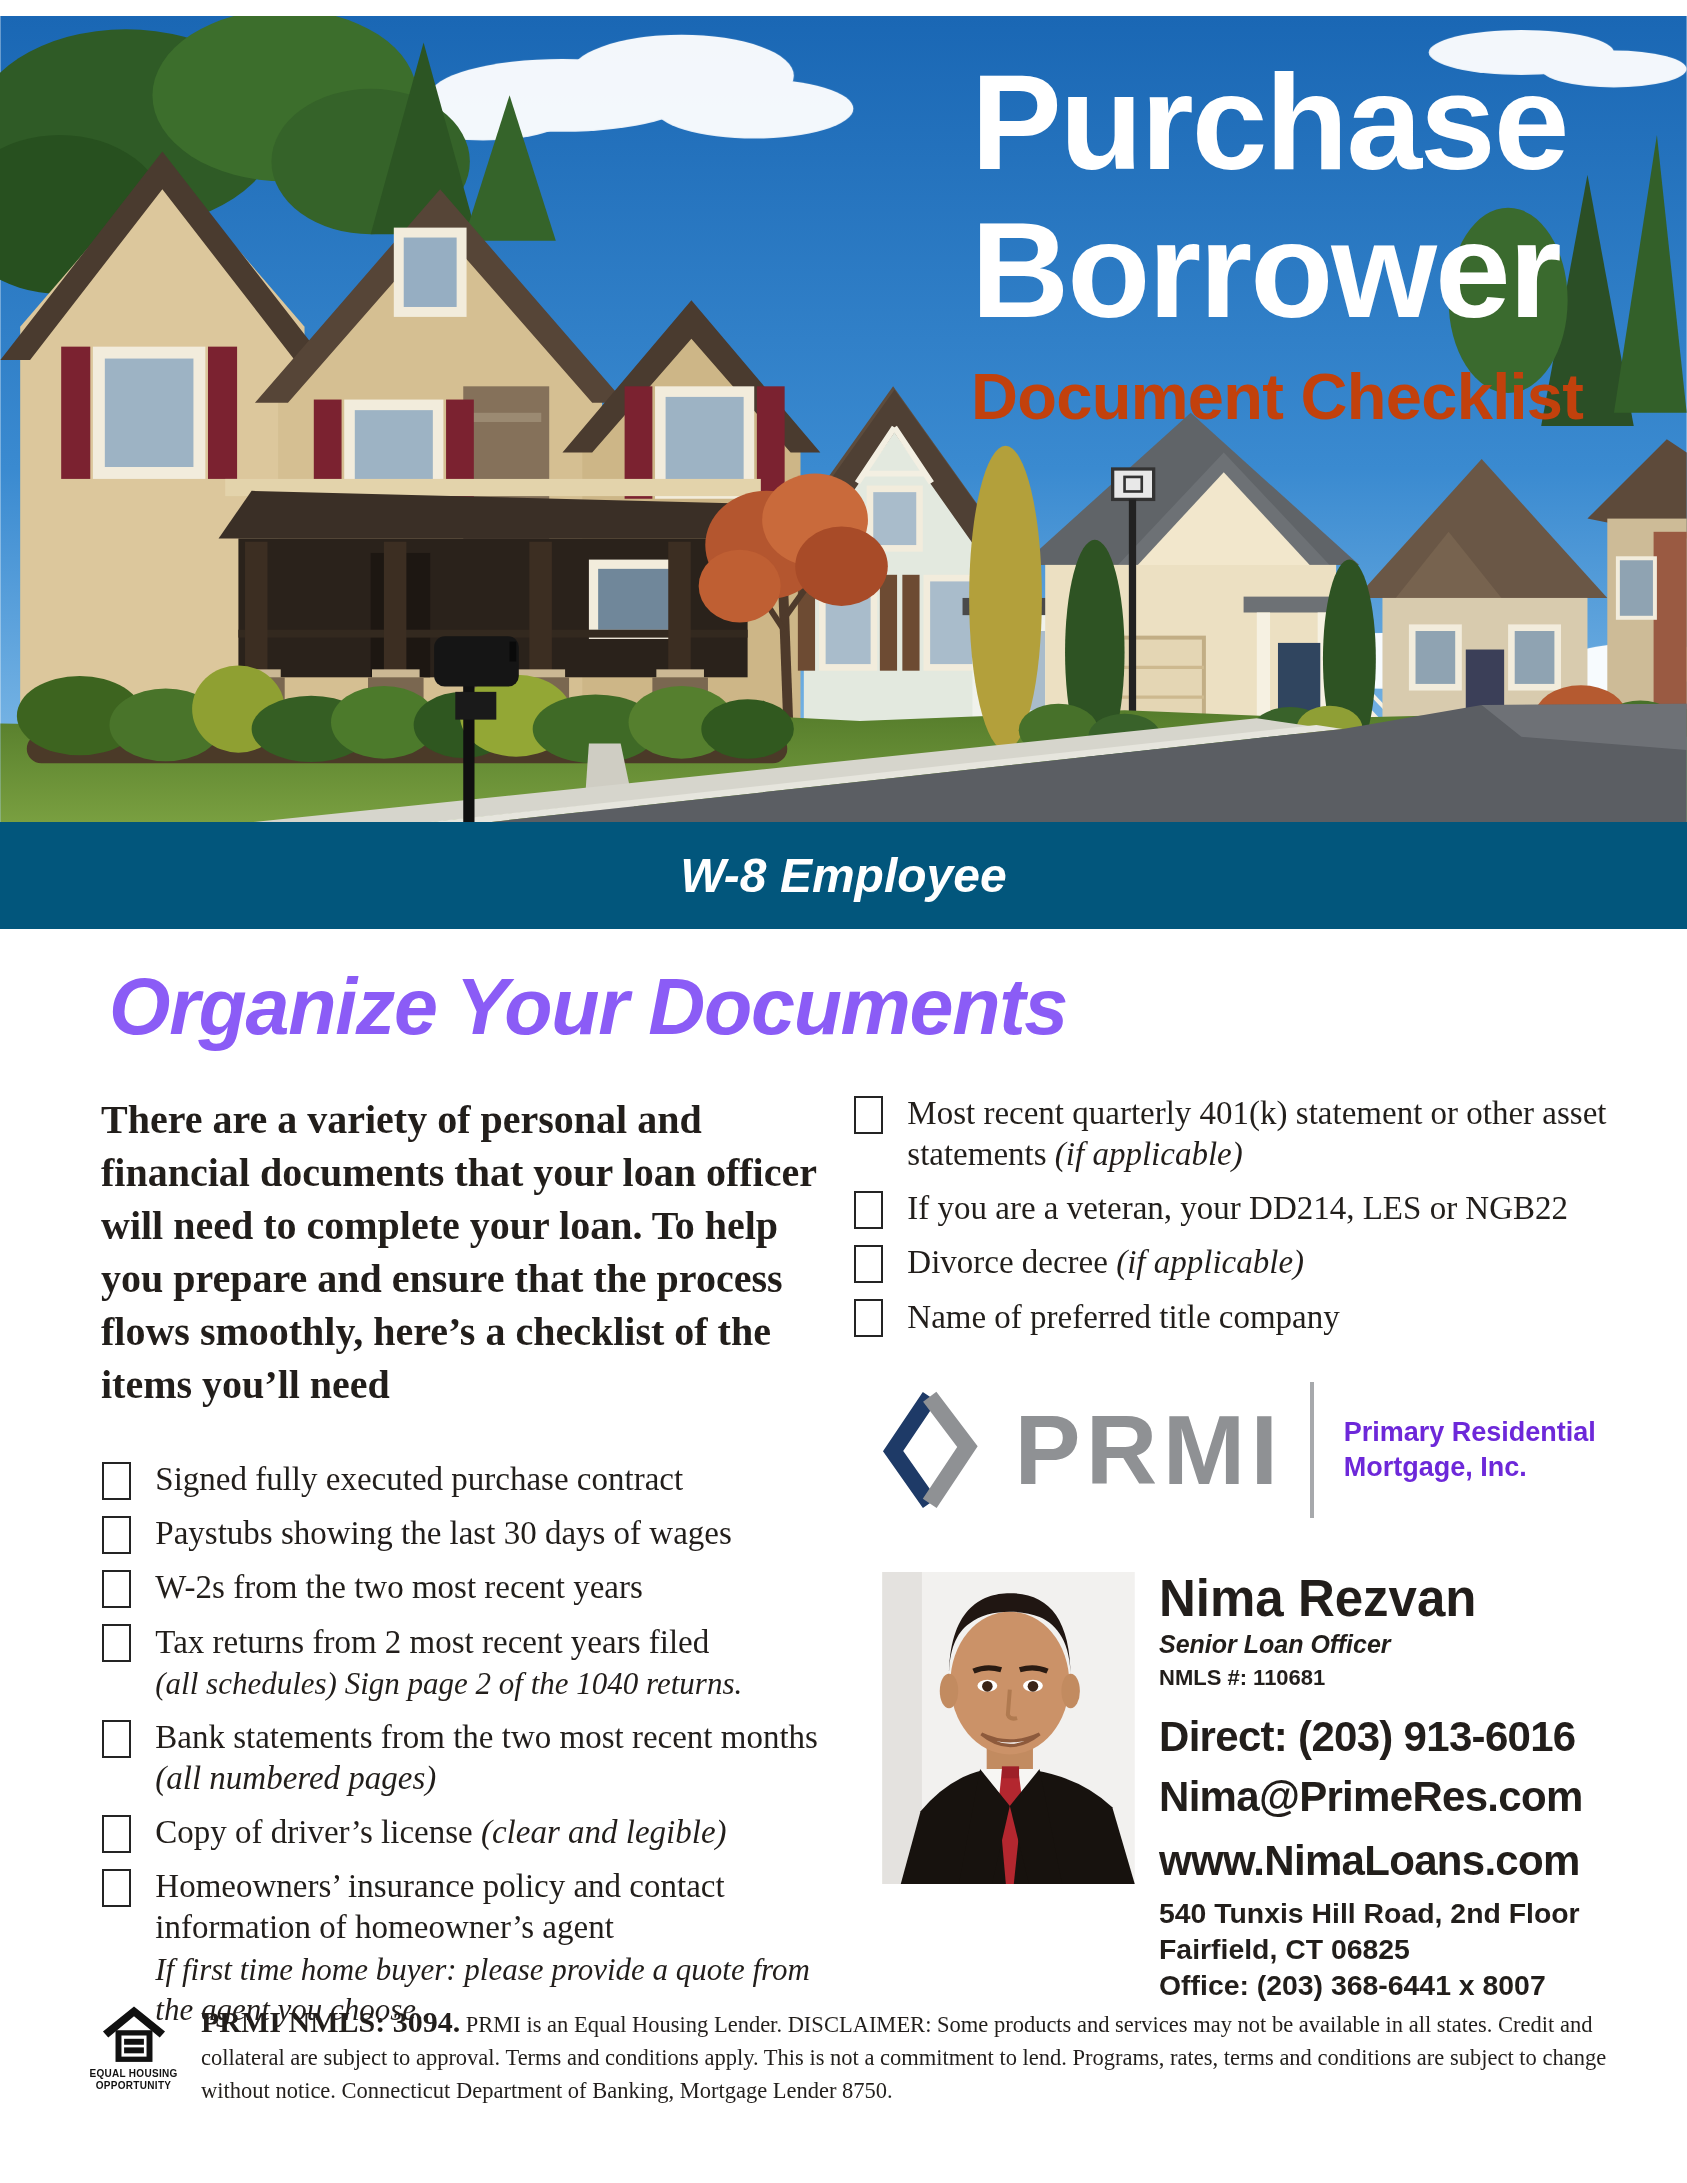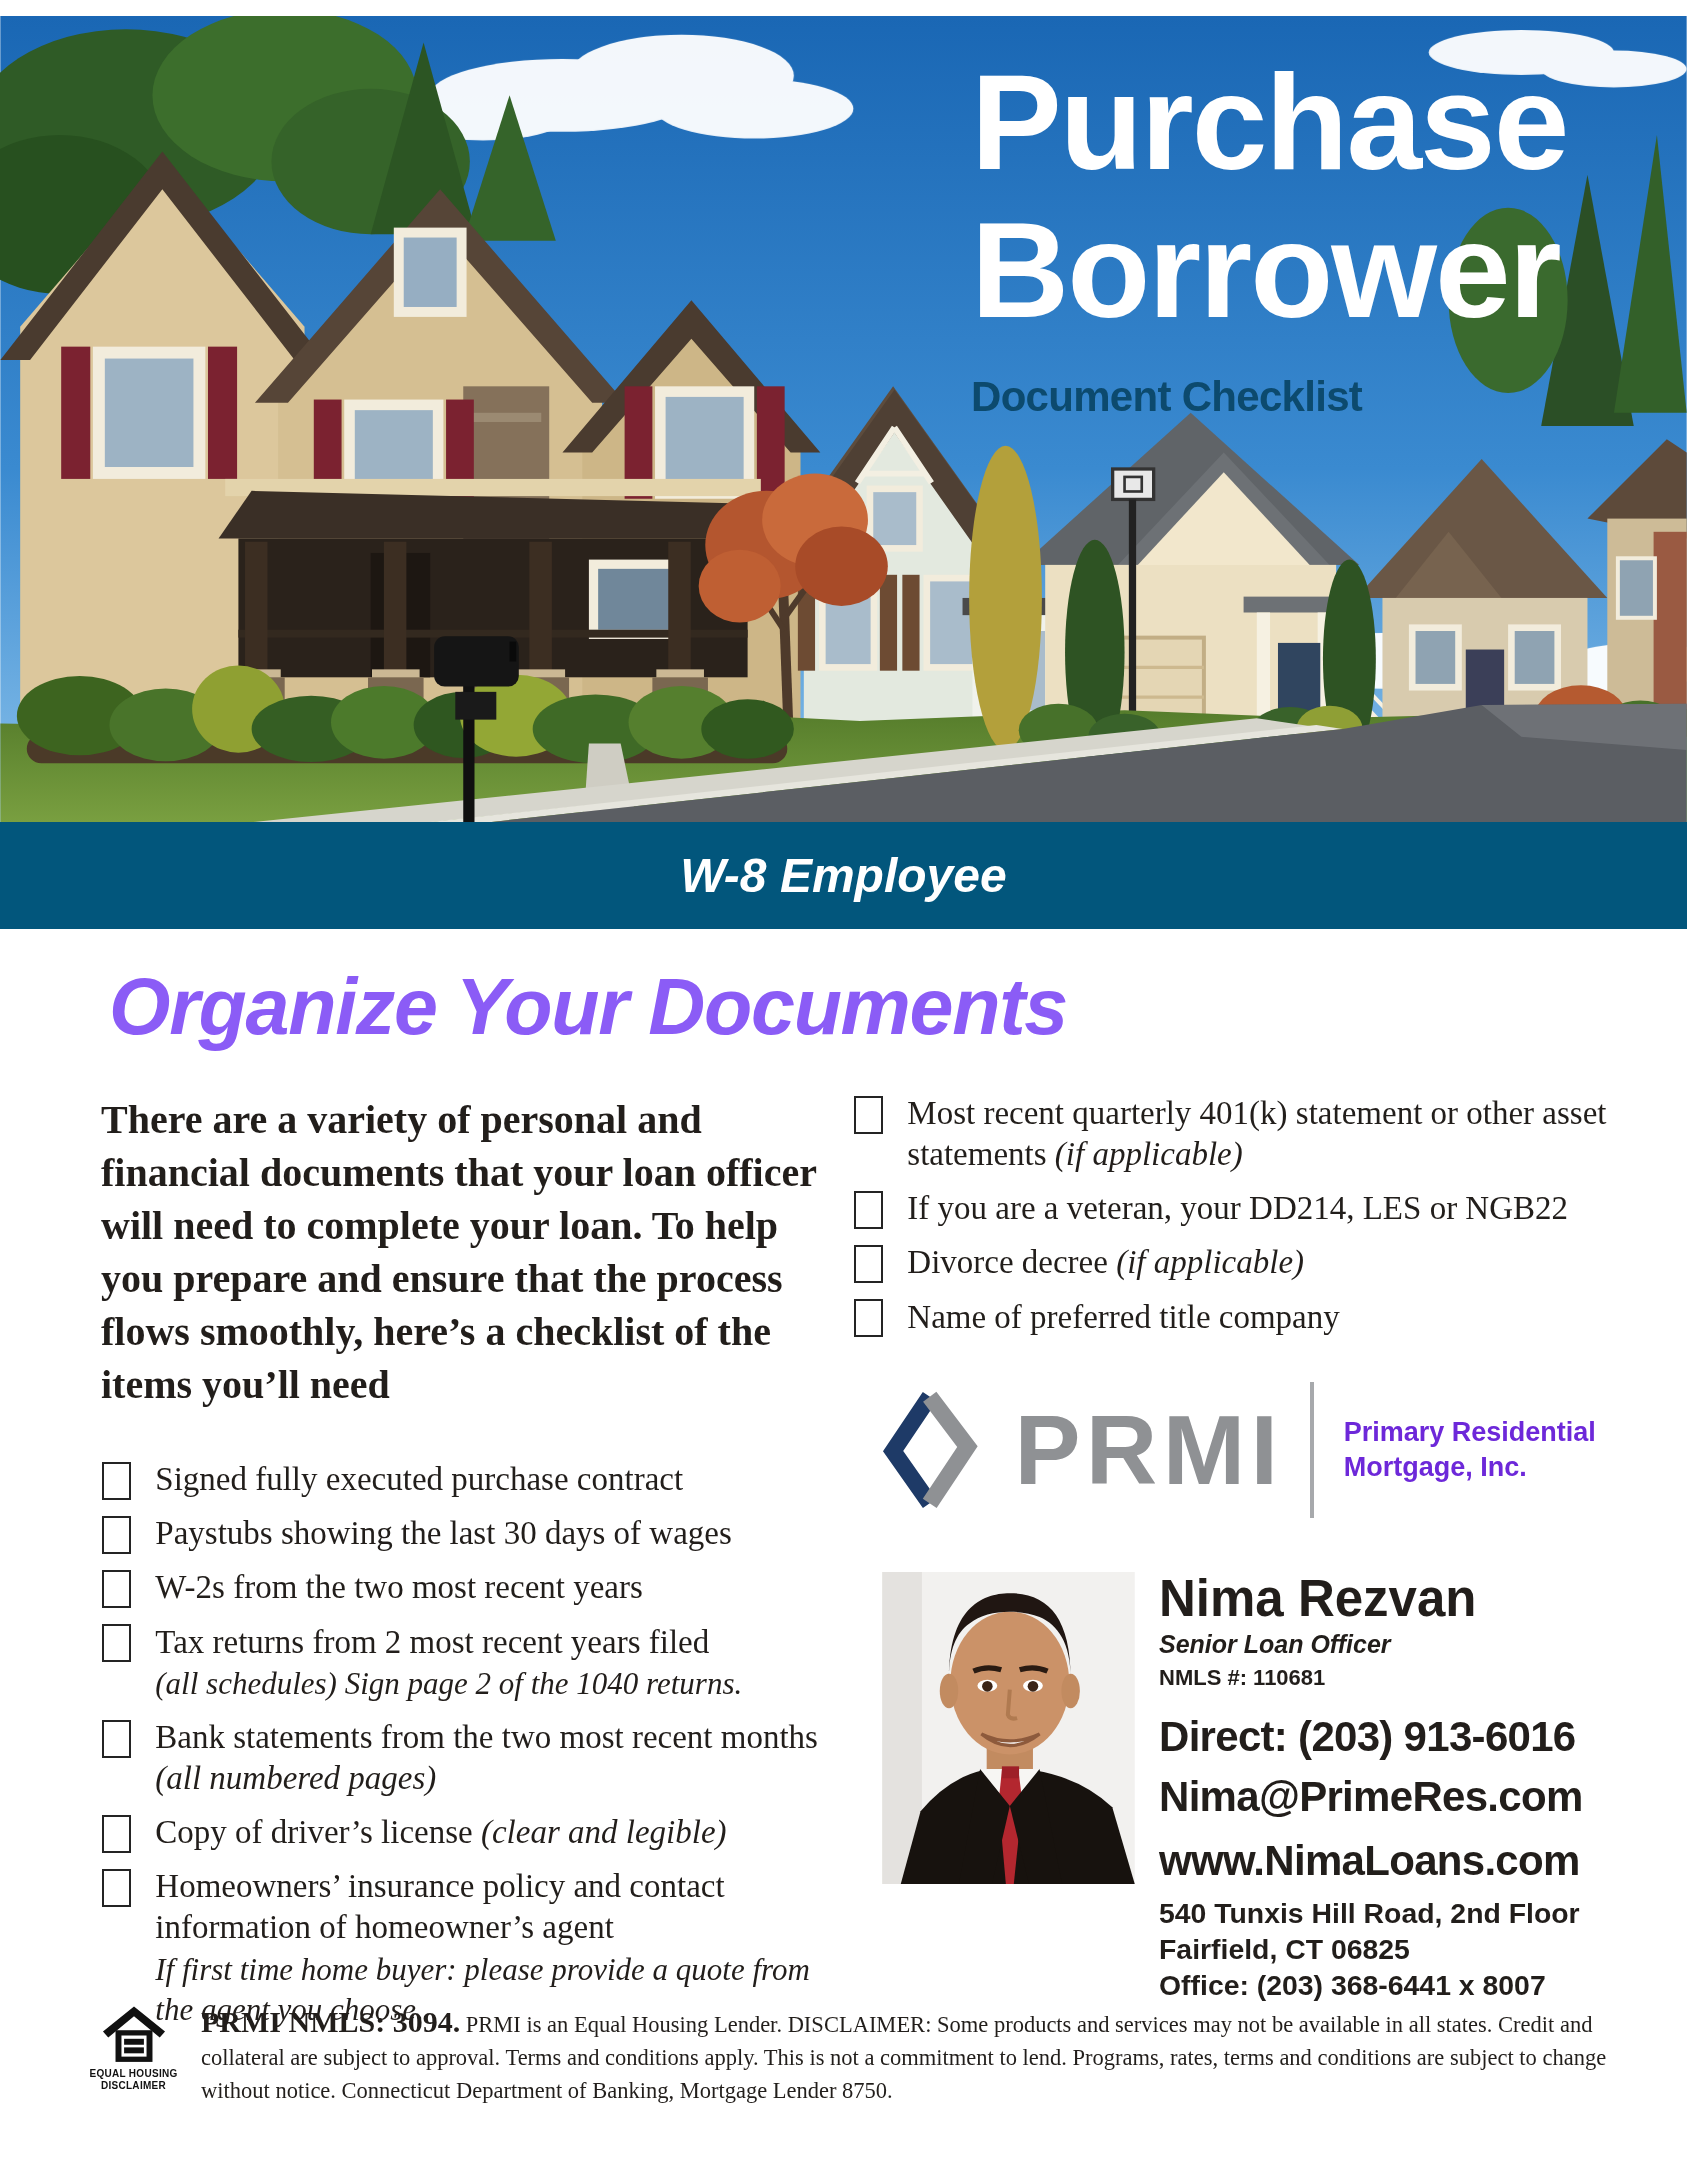--- a/index.html
+++ b/index.html
@@ -4,21 +4,21 @@
 <style>
   html,body{margin:0;padding:0;}
   body{width:1687px;height:2183px;position:relative;background:#ffffff;
        font-family:"Liberation Sans",sans-serif;color:#221e1b;overflow:hidden;}
 
   
   .hero{position:absolute;left:0;top:16px;width:1687px;height:822px;overflow:hidden;}
   .hero svg{display:block;}
   .hero-title{position:absolute;left:971px;top:32px;color:#ffffff;font-weight:bold;
               font-size:136px;line-height:148px;letter-spacing:-2px;}
-  .hero-subtitle{color:#0c4a6e;font-size:42px;line-height:66px;margin-top:20px;letter-spacing:-0.7px;}
+  .hero-subtitle{color:#c2410c;font-size:65px;line-height:66px;margin-top:20px;letter-spacing:-0.7px;}
 
   
   .banner{position:absolute;left:0;top:822px;width:1687px;height:107px;background:#02567c;
           display:flex;align-items:center;justify-content:center;}
   .banner .banner-label{color:#ffffff;font-size:48px;font-weight:bold;font-style:italic;letter-spacing:0px;}
 
   
   .heading{position:absolute;left:109px;top:961px;margin:0;font-size:79px;font-weight:bold;
            font-style:italic;color:#8b5cf6;letter-spacing:-1.3px;}
 
@@ -392,18 +392,18 @@
   <div class="ehl">
     <svg width="66" height="61" viewBox="0 0 100 92">
       <polygon points="50,2 3,40 11,49 50,17 89,49 97,40" fill="#111111"></polygon>
       <rect x="22" y="38" width="56" height="48" fill="#111111"></rect>
       <rect x="31" y="46" width="38" height="32" fill="#ffffff"></rect>
       <rect x="35" y="51" width="30" height="9" fill="#111111"></rect>
       <rect x="35" y="64" width="30" height="9" fill="#111111"></rect>
     </svg>
     <div class="ehl-caption">
       <div>EQUAL HOUSING</div>
-      <div>DISCLAIMER</div>
+      <div>OPPORTUNITY</div>
     </div>
   </div>
   <p class="disclaimer"><span class="disc-bold">PRMI NMLS: 3094.</span> <span>PRMI is an Equal Housing Lender.  DISCLAIMER: Some products and services may not be available in all states.  Credit and collateral are subject to approval.  Terms and conditions apply.  This is not a commitment to lend.  Programs, rates, terms and conditions are subject to change without notice. Connecticut Department of Banking, Mortgage Lender 8750.</span></p>
 </footer>
 
 
 </body></html>

